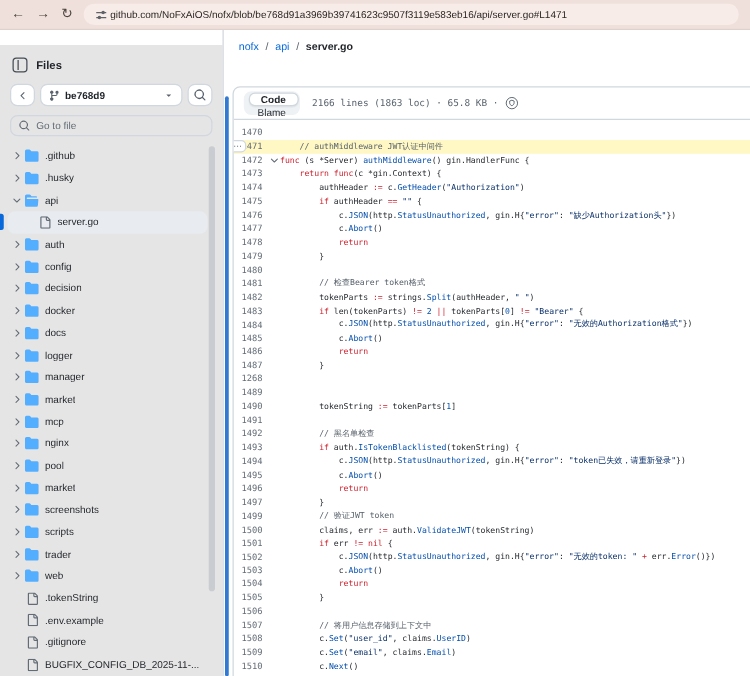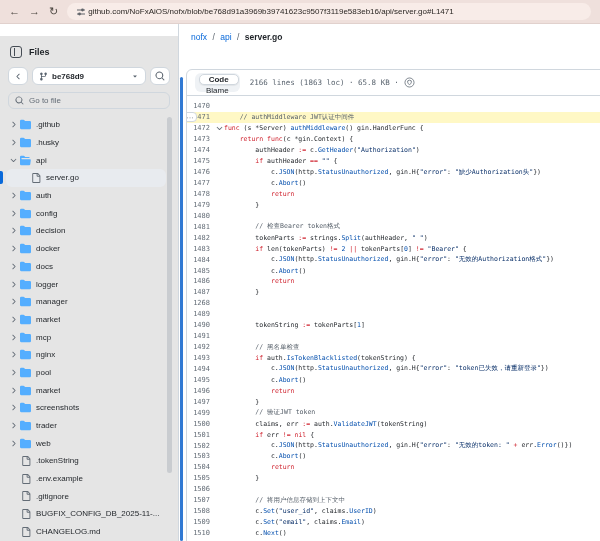--- a/index.html
+++ b/index.html
@@ -350,20 +350,33 @@
         <span class="chev-slot">
           <svg width="9" height="9" viewBox="0 0 16 16" fill="#636c76">
             <path d="M6.22 3.22a.75.75 0 0 1 1.06 0l4.25 4.25a.75.75 0 0 1 0 1.06l-4.25 4.25a.751.751 0 0 1-1.042-.018.751.751 0 0 1-.018-1.042L9.94 8 6.22 4.28a.75.75 0 0 1 0-1.06Z"></path>
           </svg>
         </span>
         <span class="icon-slot">
           <svg width="11" height="11" viewBox="0 0 16 16" fill="#54aeff">
             <path d="M1.75 1A1.75 1.75 0 0 0 0 2.75v10.5C0 14.216.784 15 1.75 15h12.5A1.75 1.75 0 0 0 16 13.25v-8.5A1.75 1.75 0 0 0 14.25 3H7.5a.25.25 0 0 1-.2-.1l-.9-1.2C6.07 1.26 5.55 1 5 1Z"></path>
           </svg>
         </span>
+        <span class="tname">scripts</span>
+      </div>
+      <div class="trow">
+        <span class="chev-slot">
+          <svg width="9" height="9" viewBox="0 0 16 16" fill="#636c76">
+            <path d="M6.22 3.22a.75.75 0 0 1 1.06 0l4.25 4.25a.75.75 0 0 1 0 1.06l-4.25 4.25a.751.751 0 0 1-1.042-.018.751.751 0 0 1-.018-1.042L9.94 8 6.22 4.28a.75.75 0 0 1 0-1.06Z"></path>
+          </svg>
+        </span>
+        <span class="icon-slot">
+          <svg width="11" height="11" viewBox="0 0 16 16" fill="#54aeff">
+            <path d="M1.75 1A1.75 1.75 0 0 0 0 2.75v10.5C0 14.216.784 15 1.75 15h12.5A1.75 1.75 0 0 0 16 13.25v-8.5A1.75 1.75 0 0 0 14.25 3H7.5a.25.25 0 0 1-.2-.1l-.9-1.2C6.07 1.26 5.55 1 5 1Z"></path>
+          </svg>
+        </span>
         <span class="tname">trader</span>
       </div>
       <div class="trow">
         <span class="chev-slot">
           <svg width="9" height="9" viewBox="0 0 16 16" fill="#636c76">
             <path d="M6.22 3.22a.75.75 0 0 1 1.06 0l4.25 4.25a.75.75 0 0 1 0 1.06l-4.25 4.25a.751.751 0 0 1-1.042-.018.751.751 0 0 1-.018-1.042L9.94 8 6.22 4.28a.75.75 0 0 1 0-1.06Z"></path>
           </svg>
         </span>
         <span class="icon-slot">
           <svg width="11" height="11" viewBox="0 0 16 16" fill="#54aeff">

